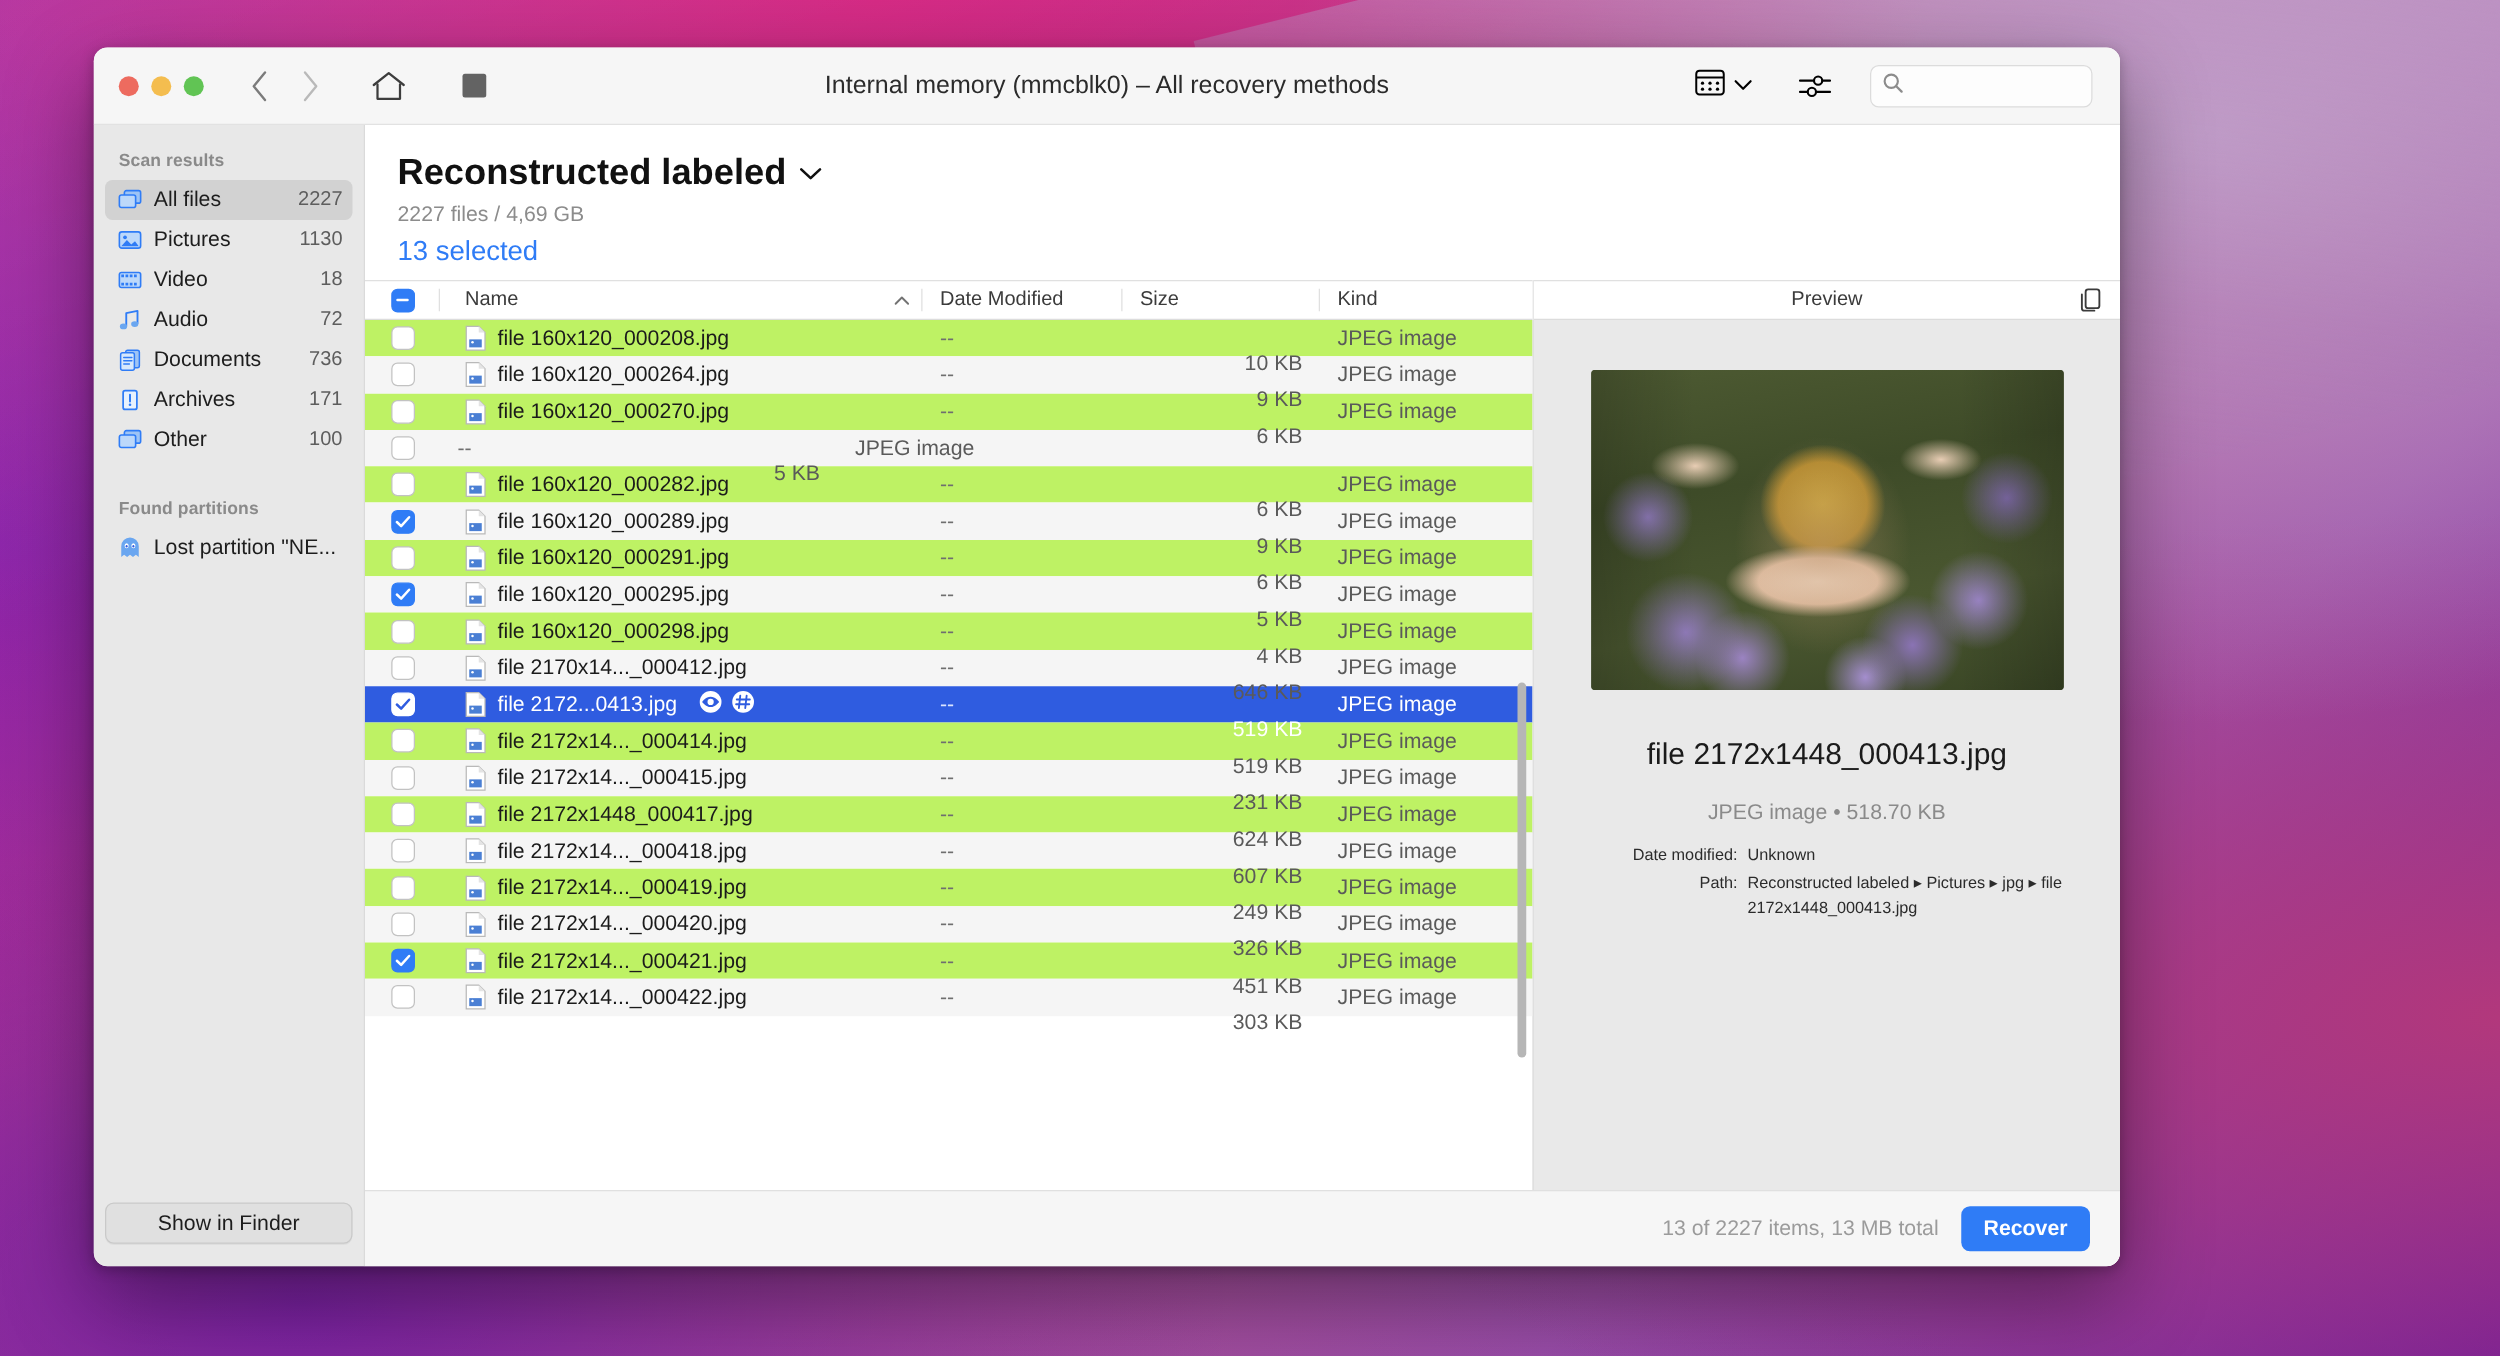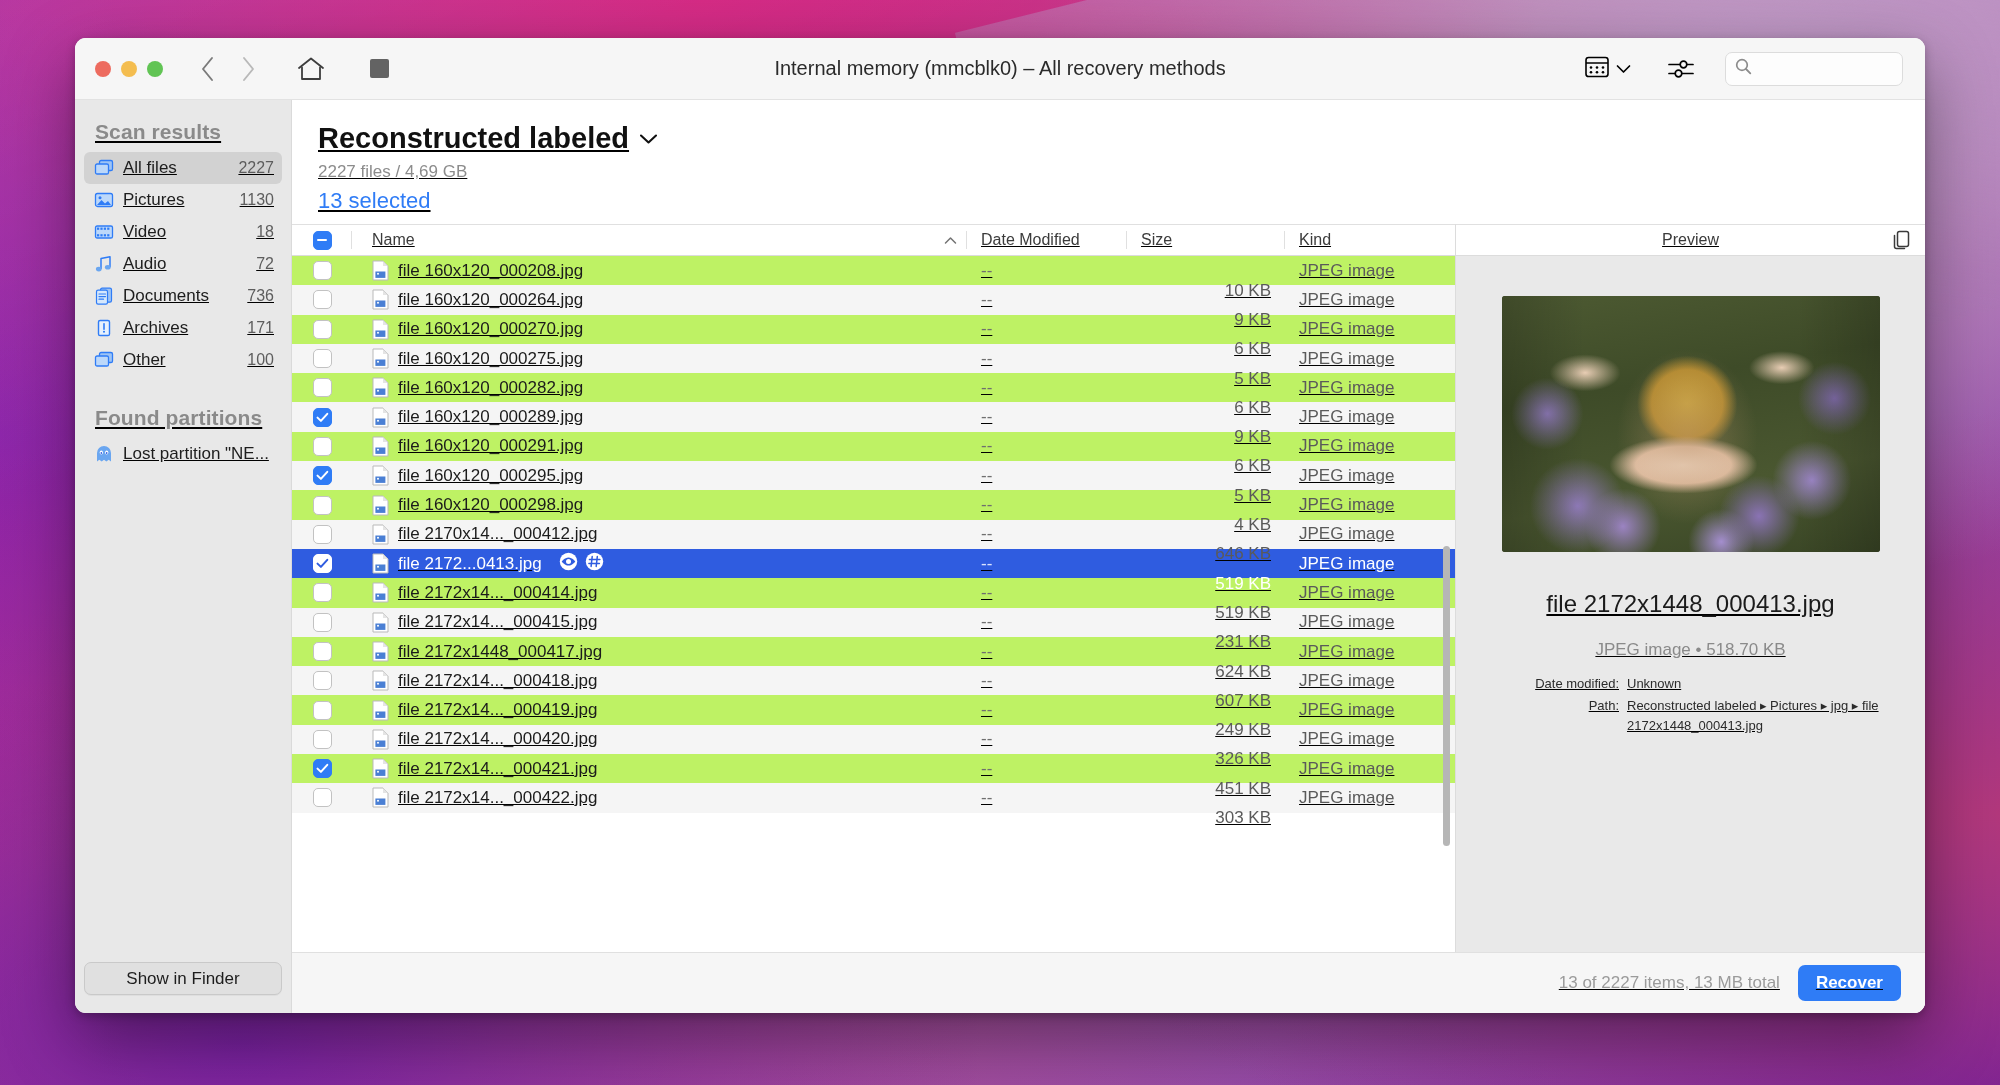--- a/index.html
+++ b/index.html
@@ -35,26 +35,26 @@
     width: 1200px; height: 520px;
     background: linear-gradient(200deg, rgba(198,170,210,0.85), rgba(170,120,180,0.25) 60%, rgba(170,120,180,0) 85%);
     transform: rotate(-14deg);
     filter: blur(0.5px);
   }
 
   
   #window {
     position: absolute;
     left: 75px; top: 38px;
-    width: 1850px; height: 975px;
+    width: 1621px; height: 975px;
     background: #ffffff;
     border-radius: 11px;
     overflow: hidden;
     box-shadow: 0 26px 70px rgba(0,0,0,0.42), 0 3px 10px rgba(0,0,0,0.25);
-    display: flex; flex-direction: column; text-decoration: underline;
+    display: flex; flex-direction: column;
   }
 
   
   .titlebar {
     height: 62px;
     background: #f6f6f6;
     border-bottom: 1px solid #e2e2e2;
     display: flex; align-items: center;
     position: relative;
     flex: 0 0 62px;
@@ -115,21 +115,21 @@
 
   
   .sidebar {
     width: 217px; flex: 0 0 217px;
     background: #e8e8e8;
     border-right: 1px solid #dadada;
     display: flex; flex-direction: column;
     padding-top: 14px;
   }
   .side-head {
-    font-size: 21px; color: #8a8a8a; font-weight: 600;
+    font-size: 14px; color: #8a8a8a; font-weight: 600;
     padding: 6px 0 8px 20px; letter-spacing: 0.1px;
   }
   .side-head.second { padding-top: 30px; }
   .side-list { padding: 0 9px; }
   .side-item {
     height: 32px; border-radius: 6px;
     display: flex; align-items: center;
     padding: 0 8px 0 9px;
     gap: 9px;
     font-size: 17px; color: #1d1d1d;
@@ -615,31 +615,20 @@
               </div>
               <div class="c-date">--</div>
               <div class="c-size">6 KB</div>
               <div class="c-kind">JPEG image</div>
             </div>
 
             <div class="row odd">
               <div class="c-check">
                   <span class="cb"></span>
                 </div>
-              <div class="c-name">
-                <span class="ficon">
-                    <svg width="17" height="21" viewBox="0 0 17 21" fill="none">
-                      <path d="M1 1h10l5 5v14H1z" fill="#fff" stroke="#b9b9b9" stroke-width="1"></path>
-                      <path d="M11 1l5 5h-5z" fill="#e4e4e4"></path>
-                      <rect x="3.4" y="11.5" width="10" height="6.4" fill="#4a7fd4"></rect>
-                      <circle cx="6" cy="13.8" r="1" fill="#fff"></circle>
-                    </svg>
-                  </span>
-                <span class="fname">file 160x120_000275.jpg</span>
-              </div>
               <div class="c-date">--</div>
               <div class="c-size">5 KB</div>
               <div class="c-kind">JPEG image</div>
             </div>
 
             <div class="row even">
               <div class="c-check">
                   <span class="cb"></span>
                 </div>
               <div class="c-name">

